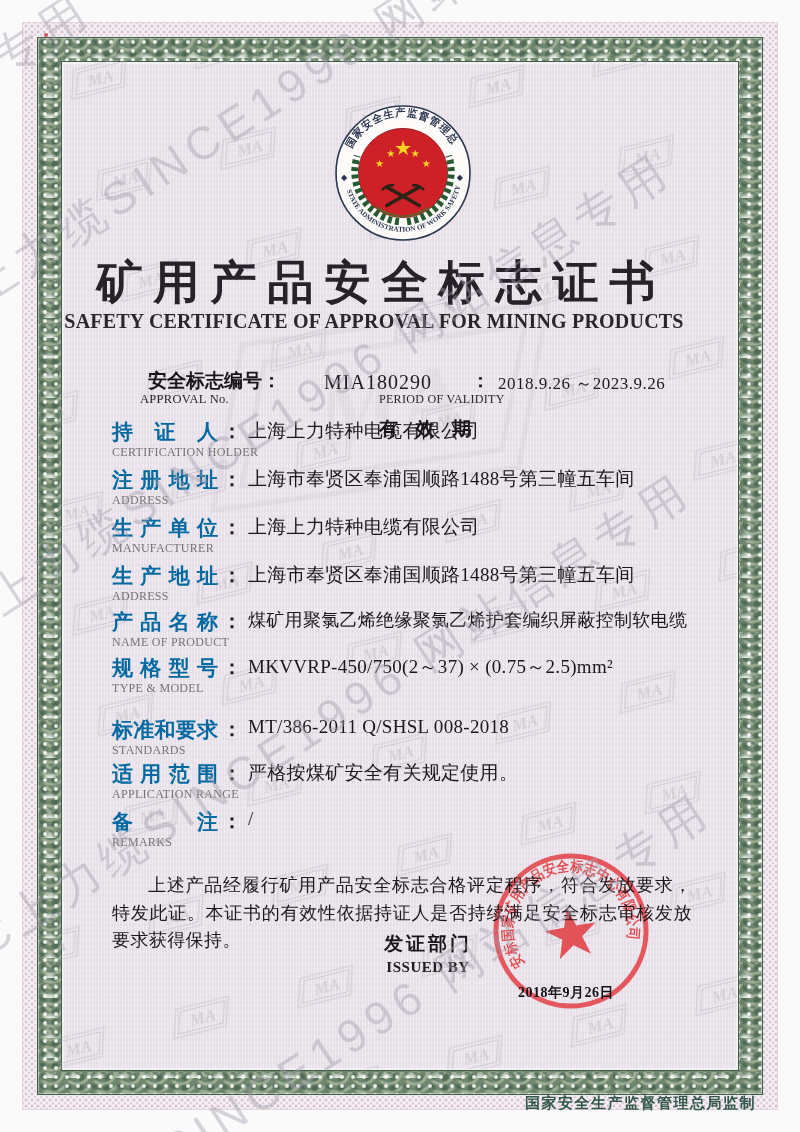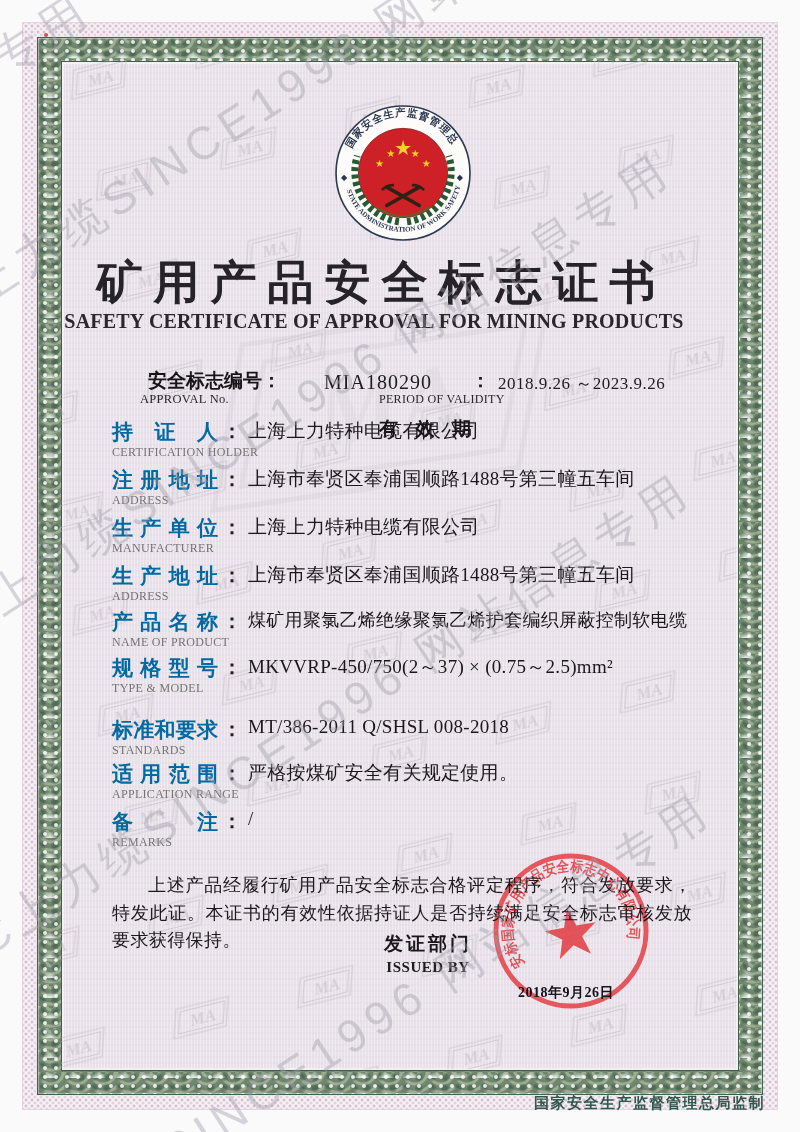--- a/index.html
+++ b/index.html
@@ -64,21 +64,21 @@
   .fen{position:absolute;left:0;top:27px;font-size:12px;letter-spacing:.3px;color:#737373;}
 
   .statement{position:absolute;left:112px;width:580px;top:872px;font-size:18px;
     line-height:27.5px;text-indent:2em;text-align:justify;color:#1d181d;letter-spacing:.4px;}
   .issued{position:absolute;left:347px;top:931px;width:162px;text-align:center;}
   .issued-zh{font-size:19px;font-weight:700;letter-spacing:3px;color:#1b161b;}
   .issued-en{font-size:15px;font-weight:700;margin-top:2px;letter-spacing:.5px;}
   .seal{position:absolute;left:489px;top:849px;z-index:4;opacity:.92;}
   .date{position:absolute;left:518px;top:984px;font-size:14px;font-weight:700;
     letter-spacing:.5px;z-index:6;color:#16121a;}
-  .credit{position:absolute;right:35px;top:1094px;font-size:15px;font-weight:700;
+  .credit{position:absolute;right:44px;top:1094px;font-size:15px;font-weight:700;
     letter-spacing:1.5px;color:#30574a;z-index:6;}
 
   
   .wm-layer{position:absolute;inset:0;z-index:9;pointer-events:none;overflow:hidden;}
   .wm-line{position:absolute;white-space:nowrap;font-family:"Liberation Sans","DejaVu Sans",sans-serif;
     font-size:46px;letter-spacing:7px;color:#a19eab;opacity:.42;
     transform:rotate(-33deg);transform-origin:left top;}
 </style>
 </head>
 <body>

